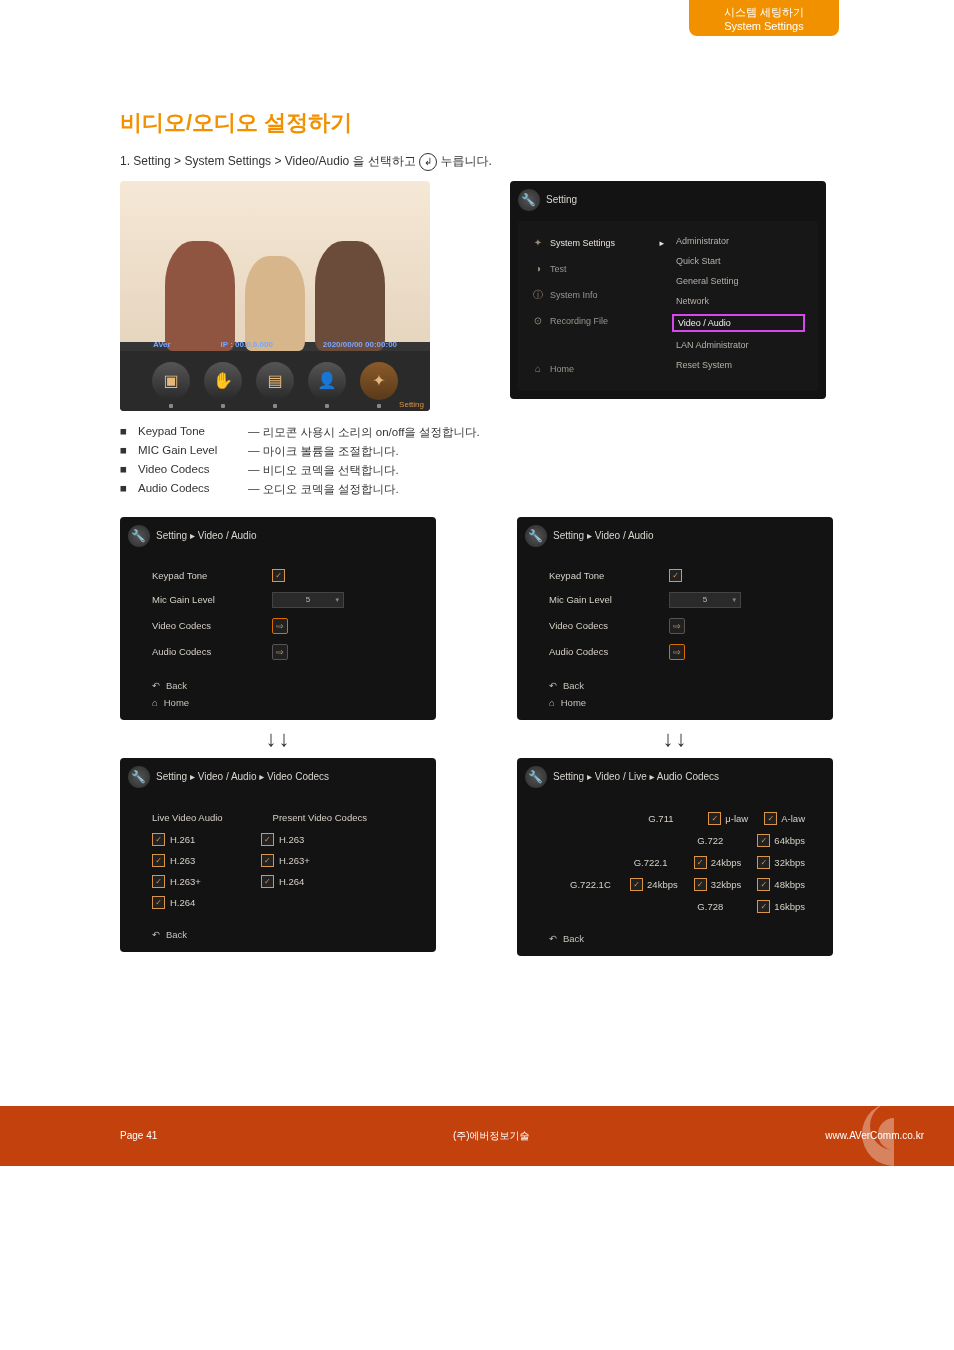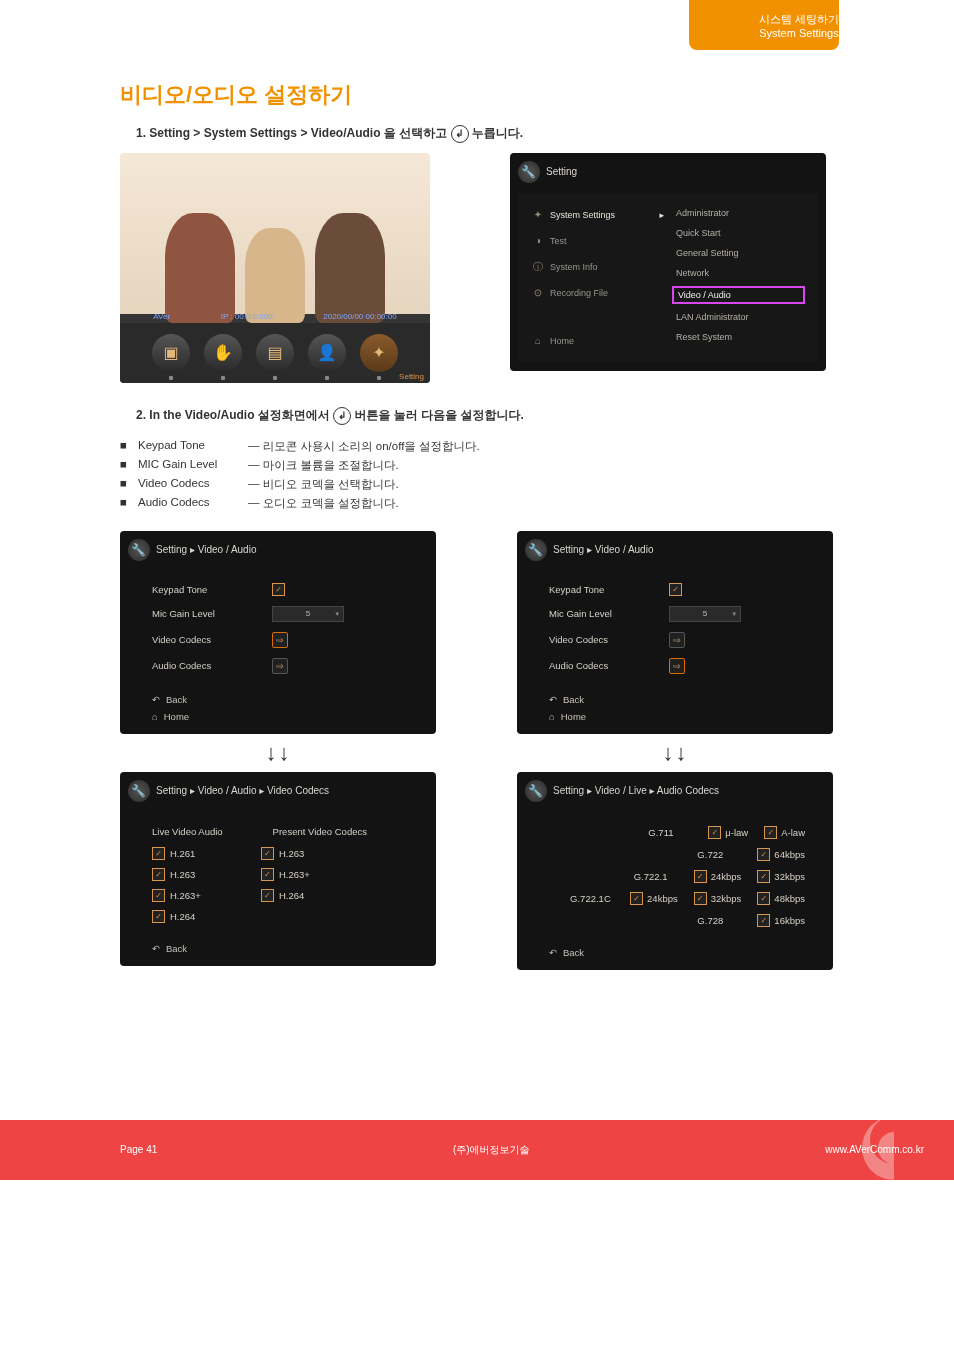--- a/index.html
+++ b/index.html
@@ -8,45 +8,44 @@
     font-family: Arial, sans-serif;
     background: #fff;
     width: 954px;
     position: relative;
   }
   .header-bar {
     position: absolute;
     top: 0;
     right: 115px;
     width: 150px;
-    height: 50px;
+    height: 36px;
     background: #F29100;
     border-radius: 0 0 8px 8px;
     color: #fff;
     font-size: 11px;
     text-align: center;
     display: flex;
     align-items: center;
-    justify-content: flex-end;
+    justify-content: center;
   }
   .content {
-    padding: 80px 120px 200px 120px;
+    padding: 108px 120px 200px 120px;
     font-size: 13px;
     color: #333;
   }
   .section-title {
     font-size: 22px;
     font-weight: bold;
     color: #F29100;
     margin-top: 0;
   }
   .step-text {
     font-size: 12px;
-    margin: 8px 16px;
-    font-weight: bold;
+    margin: 8px 0;
   }
   .row {
     display: flex;
     gap: 80px;
     align-items: flex-start;
     margin: 10px 0;
   }
   .col {
     flex: 1;
   }
@@ -100,20 +99,21 @@
     align-items: center;
     justify-content: center;
     gap: 14px;
   }
   .thumb-photo .info-row {
     position: absolute;
     bottom: 62px; left:0; right:0;
     display:flex; justify-content:space-around;
     color:#7ba6ff; font-size:8px;
     padding: 0 8px;
+    font-weight: bold;
   }
   .thumb-photo .btn {
     width: 38px; height: 38px;
     background: linear-gradient(#555,#2a2a2a);
     border-radius: 50%;
     position: relative;
     display:flex;align-items:center;justify-content:center;
     color:#e5b879; font-size:16px;
   }
   .thumb-photo .btn::after {
@@ -272,21 +272,21 @@
     width:18px;
     font-weight:bold;
   }
   .bullet-list .b-term {
     width:110px;
   }
   .footer-orange {
     position:absolute;
     bottom:0;left:0;right:0;
     height:60px;
-    background:#ef4444;
+    background:#c2410c;
     color:#fff;
     font-size:10px;
     display:flex;align-items:center;justify-content:space-between;
     padding:0 30px 0 120px;
   }
   .footer-logo {
     width:80px;height:80px;
     position:absolute;
     right:20px;bottom:0;
   }
@@ -372,26 +372,20 @@
             <div class="sublist-item">Network</div>
             <div class="sublist-item hl">Video / Audio</div>
             <div class="sublist-item">LAN Administrator</div>
             <div class="sublist-item">Reset System</div>
           </div>
         </div>
       </div>
     </div>
   </div>
 
-  <div class="step-text" style="margin-top:24px">
-    <span>2. </span>
-    <span>In the Video/Audio 설정화면에서 </span>
-    <span class="enter-icon">↲</span>
-    <span> 버튼을 눌러 다음을 설정합니다.</span>
-  </div>
 
   <div class="bullet-list">
     <div class="b-row">
       <span class="b-marker">■</span>
       <span class="b-term">Keypad Tone</span>
       <span>—</span>&nbsp;
       <span>리모콘 사용시 소리의 on/off을 설정합니다.</span>
     </div>
     <div class="b-row">
       <span class="b-marker">■</span>

